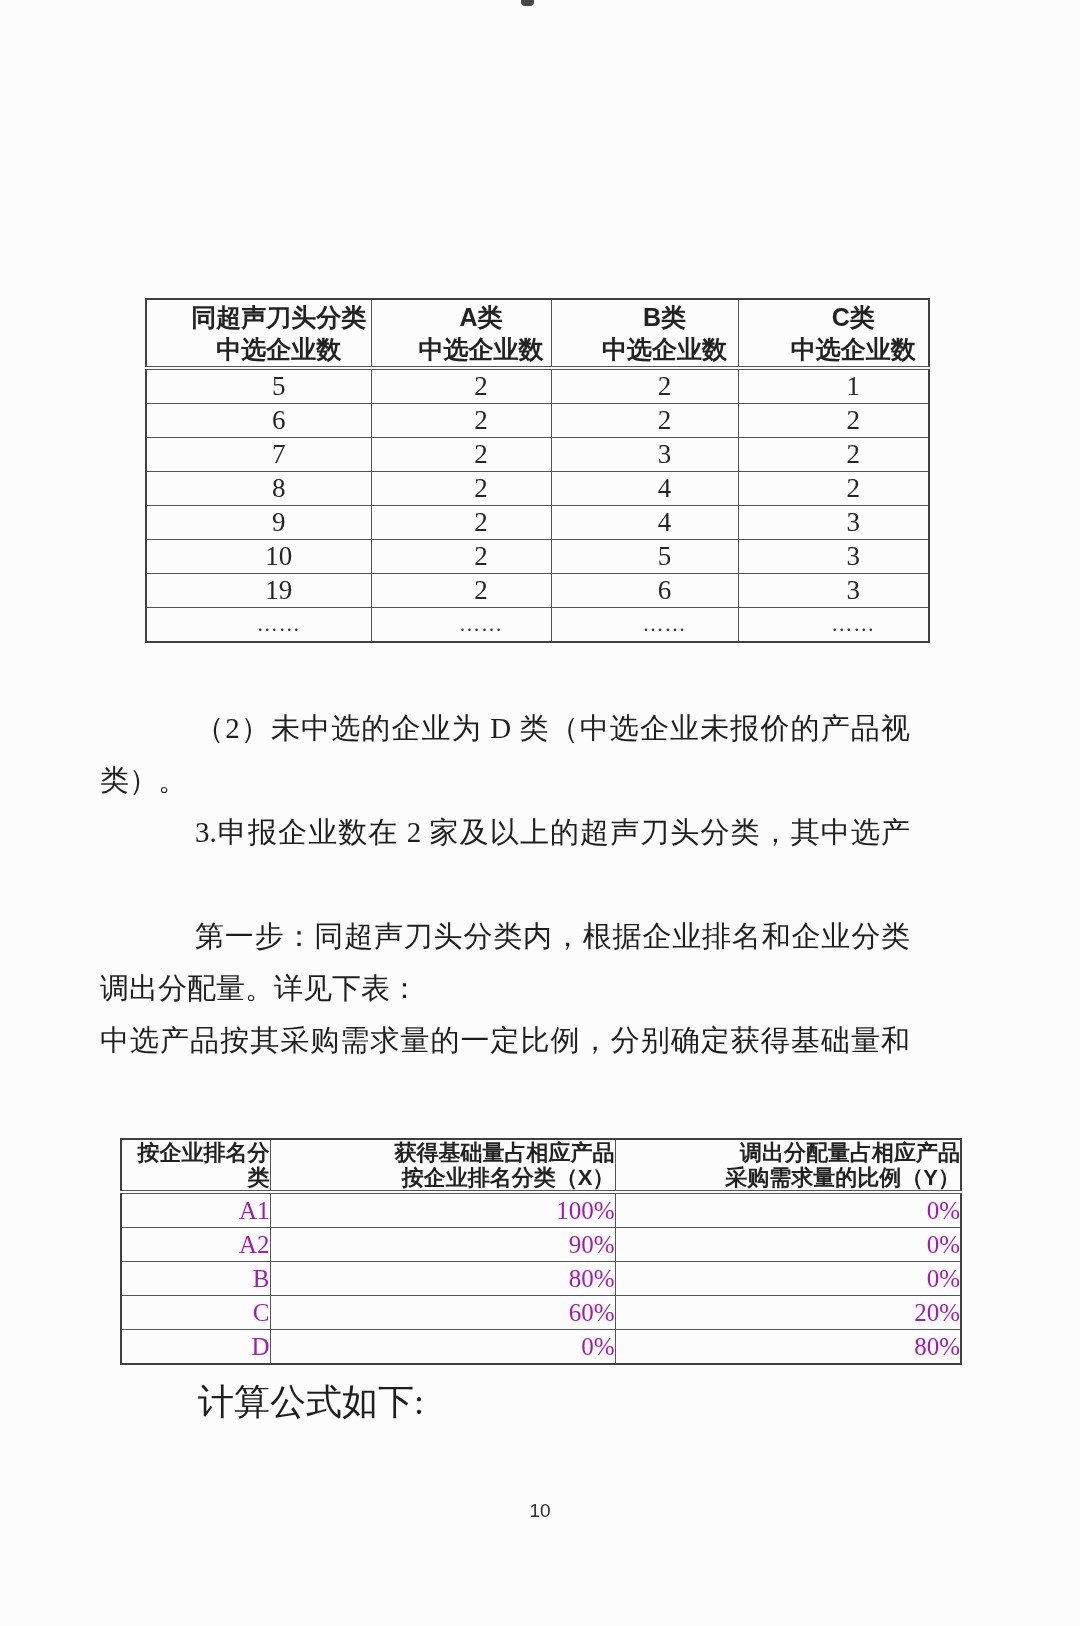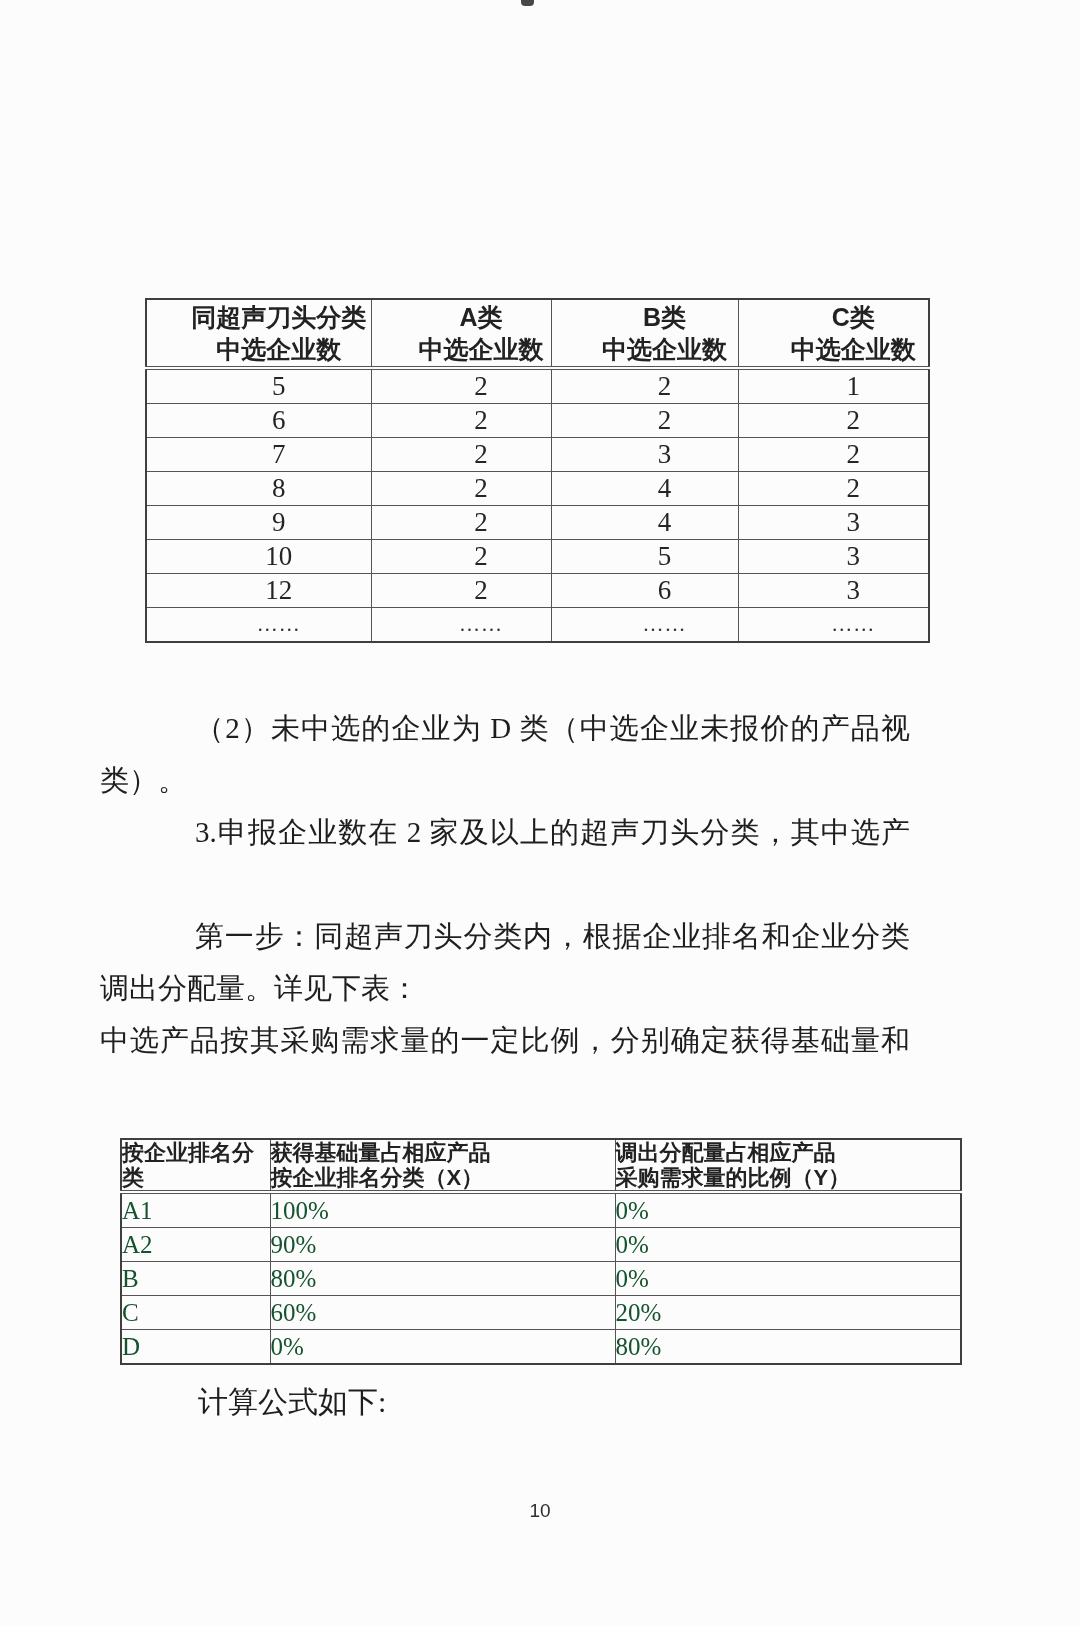--- a/index.html
+++ b/index.html
@@ -40,46 +40,46 @@
     color:#222;
   }
   .t1 tbody td { height:33px; font-size:27px; color:#252525; }
   .t1 tbody tr.dots-row td { font-size:21px; letter-spacing:1px; color:#333; }
 
   .t2 {
     position:absolute; left:120px; top:1138px;
     width:840px;
     border:2px solid #3f3f3f;
   }
-  .t2 th, .t2 td { border:1px solid #545454; text-align:left; vertical-align:middle; }
+  .t2 th, .t2 td { border:1px solid #545454; text-align:right; vertical-align:middle; }
   .t2 thead th {
     font-family:"Liberation Sans","DejaVu Sans",sans-serif;
     font-weight:700;
     font-size:22px; line-height:25px;
     height:48px;
     border-bottom:4px double #545454;
     color:#222;
   }
-  .t2 tbody td { height:33px; font-size:25px; color:#14532d;margin-top:29px; }
+  .t2 tbody td { height:33px; font-size:25px; color:#a21caf;margin-top:29px; }
 
   .hdr-line { display:block; }
 
   
   .para {
     position:absolute; left:100px; width:810px;
     font-size:29px; line-height:52px;
     color:#1e1e1e;
   }
   .pline { text-align:justify; text-align-last:justify; height:52px; overflow:hidden; }
   .pline.last { text-align:justify; text-align-last:left; }
   .pline.indent { text-indent:95px; }
 
   .closing {
     position:absolute; left:198px; top:1382px;
-    font-size:30px; line-height:40px; color:#1e1e1e;
+    font-size:36px; line-height:40px; color:#1e1e1e;
   }
 
   .pageno {
     position:absolute; left:0; top:1500px; width:1080px;
     text-align:center;
     font-family:"Liberation Sans","DejaVu Sans",sans-serif;
     font-size:19px; color:#2e2e2e;
   }
 </style>
 </head>
@@ -147,21 +147,21 @@
         <td>4</td>
         <td>3</td>
       </tr>
       <tr>
         <td>10</td>
         <td>2</td>
         <td>5</td>
         <td>3</td>
       </tr>
       <tr>
-        <td>12</td>
+        <td>19</td>
         <td>2</td>
         <td>6</td>
         <td>3</td>
       </tr>
       <tr class="dots-row">
         <td>……</td>
         <td>……</td>
         <td>……</td>
         <td>……</td>
       </tr>

